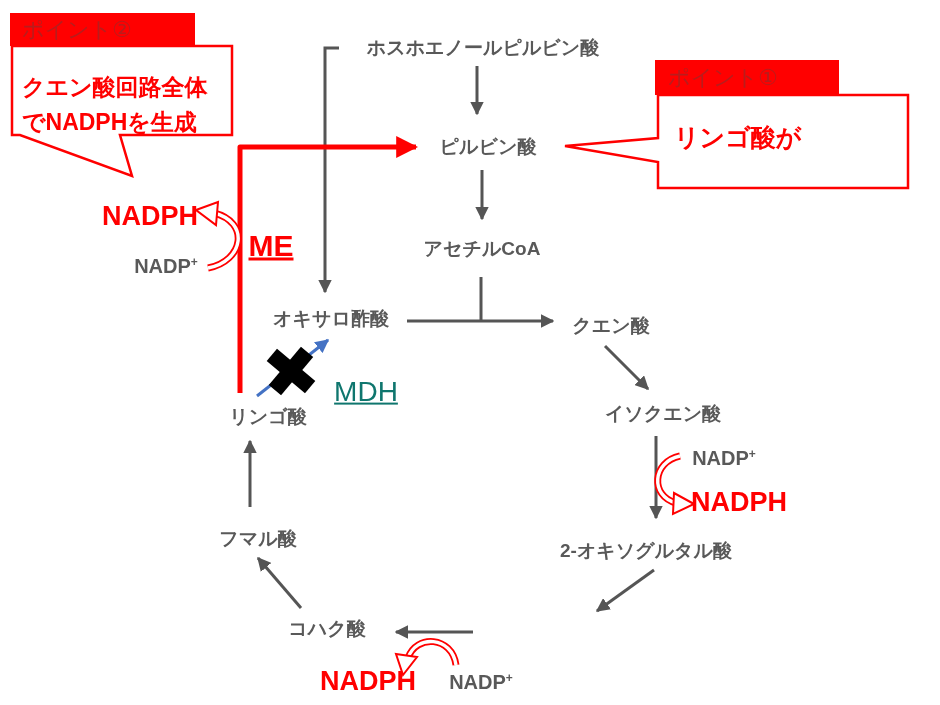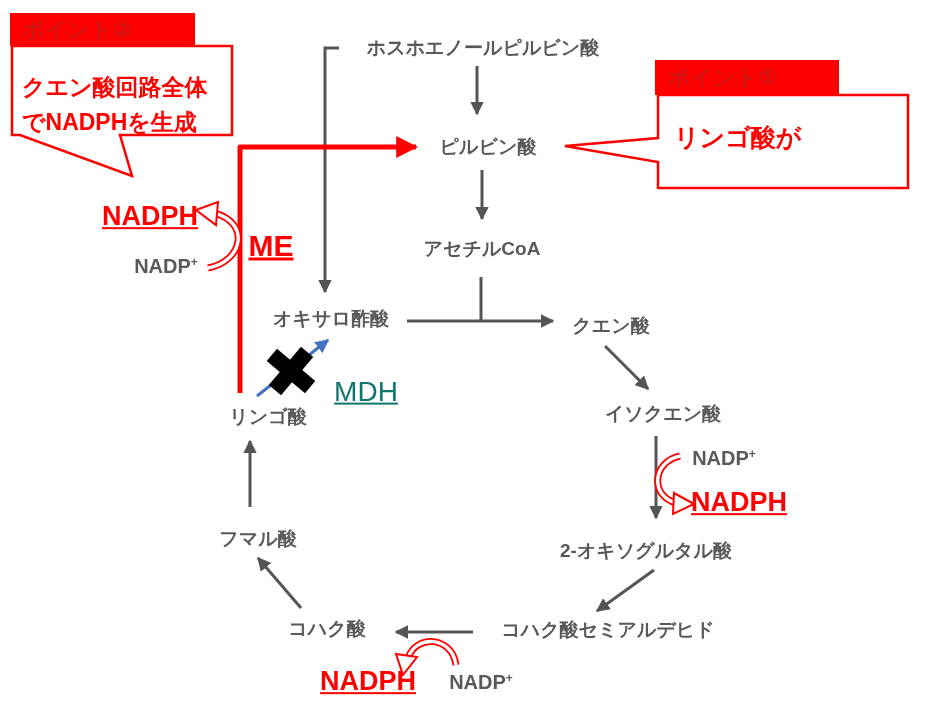--- a/index.html
+++ b/index.html
@@ -7,21 +7,21 @@
     position:relative;width:940px;height:705px;background:#ffffff;overflow:hidden;
     font-family:"Liberation Sans","DejaVu Sans",sans-serif;
   }
   #shapes{position:absolute;left:0;top:0;width:940px;height:705px;}
   .lbl{
     position:absolute;transform:translate(-50%,-50%);white-space:nowrap;
     font-weight:bold;color:#595959;font-size:19px;line-height:1.1;
   }
   .red{color:#ff0000;}
   .blue{color:#0f766e;}
-  .cof-nadph{font-size:27px;text-decoration:underline;}
+  .cof-nadph{font-size:27px;}
   .cof-nadp{font-size:20px;}
   .sup{font-size:0.6em;position:relative;top:-0.55em;}
   .enzyme-me{font-size:30px;text-decoration:underline;}
   .enzyme-mdh{font-size:28px;font-weight:normal;text-decoration:underline;}
   .callout-title{
     position:absolute;color:#b91c1c;font-weight:normal;font-size:22px;line-height:33px;
     white-space:nowrap;
   }
   .callout-line{
     position:absolute;color:#ff0000;font-weight:bold;white-space:nowrap;line-height:1.1;margin-top:22px;
@@ -92,21 +92,20 @@
     <rect x="655" y="60" width="184" height="35" fill="#ff0000"></rect>
   </svg>
 
   <div class="lbl" style="left:483px;top:48px">ホスホエノールピルビン酸</div>
   <div class="lbl" style="left:488px;top:147px">ピルビン酸</div>
   <div class="lbl" style="left:482px;top:249px">アセチルCoA</div>
   <div class="lbl" style="left:331px;top:319px">オキサロ酢酸</div>
   <div class="lbl" style="left:611px;top:326px">クエン酸</div>
   <div class="lbl" style="left:663px;top:414px">イソクエン酸</div>
   <div class="lbl" style="left:646px;top:551px">2-オキソグルタル酸</div>
-  <div class="lbl" style="left:608px;top:630px">コハク酸セミアルデヒド</div>
   <div class="lbl" style="left:327px;top:629px">コハク酸</div>
   <div class="lbl" style="left:258px;top:539px">フマル酸</div>
   <div class="lbl" style="left:268px;top:417px">リンゴ酸</div>
 
   <div class="lbl red enzyme-me" style="left:271px;top:245px">ME</div>
   <div class="lbl blue enzyme-mdh" style="left:366px;top:392px">MDH</div>
 
   <div class="lbl red cof-nadph" style="left:150px;top:217px">NADPH</div>
   <div class="lbl cof-nadp" style="left:166px;top:266px"><span>NADP</span><span class="sup">+</span></div>
 

